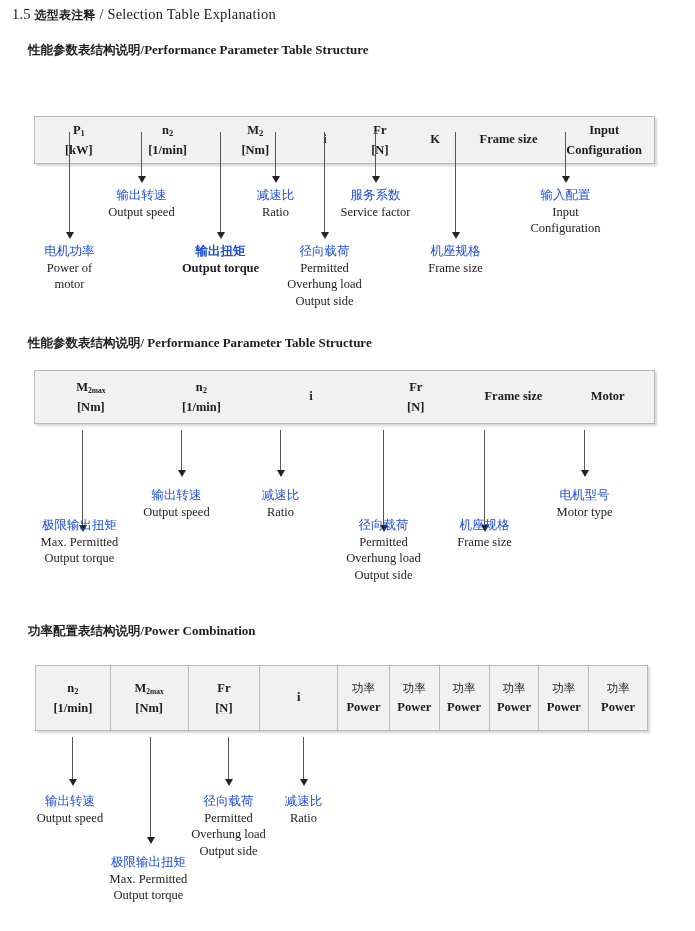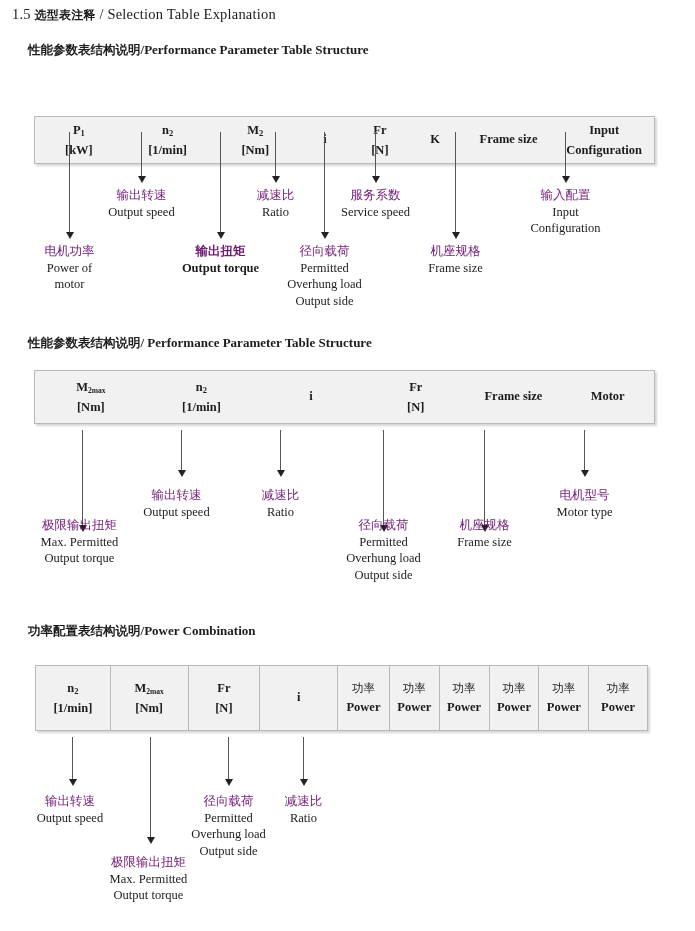--- a/index.html
+++ b/index.html
@@ -100,21 +100,21 @@
 
   
   .label {
     text-align: center;
     line-height: 1.32;
     white-space: nowrap;
   }
   .label .cn {
     font-family: "DejaVu Sans", sans-serif;
     font-size: 12.5px;
-    color: #701a75;
+    color: #1d4ed8;
     display: block;
   }
   .label .en {
     font-family: "Liberation Serif", serif;
     font-size: 12.5px;
     color: #1c1c1c;
     display: block;
   }
 </style>
 </head>
@@ -210,21 +210,21 @@
   <span class="en">Overhung load</span>
   <span class="en">Output side</span>
 </div>
 
 <div class="abs arrow" style="left:371px; top:132px;">
   <div class="stem" style="height:44px;"></div>
     <div class="head"></div>
 </div>
 <div class="abs label" style="left:311px; top:187px; width:129px;text-align:center;">
   <span class="cn">服务系数</span>
-  <span class="en">Service speed</span>
+  <span class="en">Service factor</span>
 </div>
 
 <div class="abs arrow" style="left:451px; top:132px;">
   <div class="stem" style="height:100px;"></div>
     <div class="head"></div>
 </div>
 <div class="abs label" style="left:391px; top:243px; width:129px;">
   <span class="cn">机座规格</span>
   <span class="en">Frame size</span>
 </div>

